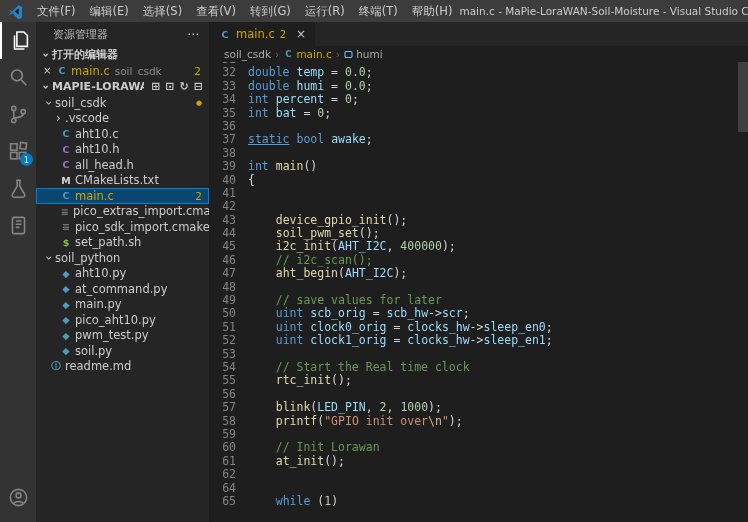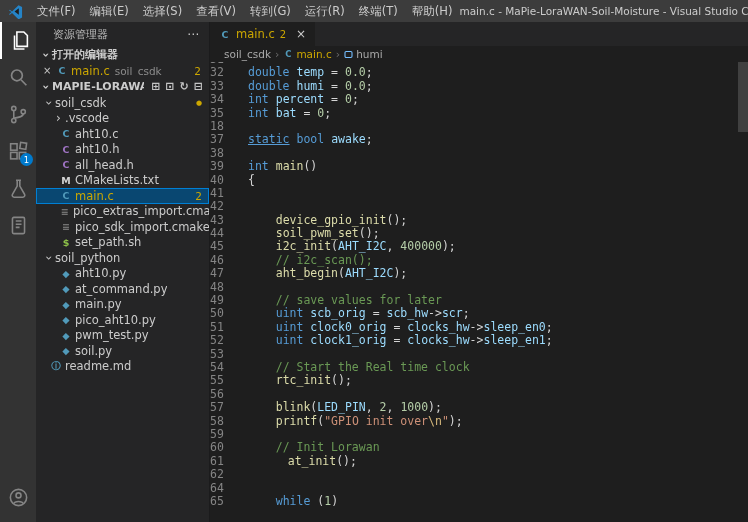--- a/index.html
+++ b/index.html
@@ -57,21 +57,21 @@
   .tab-close { color:#cccccc; margin-left:6px; font-size:12px; cursor:pointer; }
   .breadcrumbs { height:16px; background:#1e1e1e; display:flex; align-items:center; font-size:10.5px; color:#a9a9a9; padding-left:14px; gap:4px; flex-shrink:0; }
   .bc-sep { color:#6a6a6a; font-size:11px; }
   .bc-item { display:flex; align-items:center; gap:3px; cursor:pointer; }
   .bc-item .ficon { width:10px; font-size:8.5px; margin-right:0; }
   .sym-icon { display:flex; align-items:center; }
 
   .code-wrap { position:relative; flex:1; overflow:hidden; background:#1e1e1e; }
   .code { position:absolute; top:-9px; left:0; right:0; font-family:"DejaVu Sans Mono","Liberation Mono",monospace; font-size:11.5px; line-height:13.4px; }
   .code-line { display:flex; height:13.4px; white-space:pre; }
-  .ln { width:26px; flex-shrink:0; text-align:left; color:#858585; }
+  .ln { width:26px; flex-shrink:0; text-align:right; color:#858585; }
   .lt { padding-left:12px; }
   .sb-thumb { position:absolute; top:0; right:0; width:10px; height:70px; background:rgba(121,121,121,0.38); cursor:pointer; }
 </style>
 </head>
 <body>
 
 <div class="window">
 
   <div class="titlebar">
     <span class="logo">
@@ -300,21 +300,21 @@
             <span class="bc-label">humi</span>
           </span>
         </div>
       <div class="code-wrap">
         <div class="code">
             <div class="code-line"><span class="ln">31</span><span class="lt"></span></div>
             <div class="code-line"><span class="ln">32</span><span class="lt"><span style="color: rgb(86, 156, 214);">double</span><span style="color: rgb(212, 212, 212);"> </span><span style="color: rgb(156, 220, 254);">temp</span><span style="color: rgb(212, 212, 212);"> = </span><span style="color: rgb(181, 206, 168);">0.0</span><span style="color: rgb(212, 212, 212);">;</span></span></div>
             <div class="code-line"><span class="ln">33</span><span class="lt"><span style="color: rgb(86, 156, 214);">double</span><span style="color: rgb(212, 212, 212);"> </span><span style="color: rgb(156, 220, 254);">humi</span><span style="color: rgb(212, 212, 212);"> = </span><span style="color: rgb(181, 206, 168);">0.0</span><span style="color: rgb(212, 212, 212);">;</span></span></div>
             <div class="code-line"><span class="ln">34</span><span class="lt"><span style="color: rgb(86, 156, 214);">int</span><span style="color: rgb(212, 212, 212);"> </span><span style="color: rgb(156, 220, 254);">percent</span><span style="color: rgb(212, 212, 212);"> = </span><span style="color: rgb(181, 206, 168);">0</span><span style="color: rgb(212, 212, 212);">;</span></span></div>
             <div class="code-line"><span class="ln">35</span><span class="lt"><span style="color: rgb(86, 156, 214);">int</span><span style="color: rgb(212, 212, 212);"> </span><span style="color: rgb(156, 220, 254);">bat</span><span style="color: rgb(212, 212, 212);"> = </span><span style="color: rgb(181, 206, 168);">0</span><span style="color: rgb(212, 212, 212);">;</span></span></div>
-            <div class="code-line"><span class="ln">18</span><span class="lt"></span></div>
+            <div class="code-line"><span class="ln">36</span><span class="lt"></span></div>
             <div class="code-line"><span class="ln">37</span><span class="lt"><span style="color: rgb(86, 156, 214); text-decoration: underline;">static</span><span style="color: rgb(212, 212, 212);"> </span><span style="color: rgb(86, 156, 214);">bool</span><span style="color: rgb(212, 212, 212);"> </span><span style="color: rgb(156, 220, 254);">awake</span><span style="color: rgb(212, 212, 212);">;</span></span></div>
             <div class="code-line"><span class="ln">38</span><span class="lt"></span></div>
             <div class="code-line"><span class="ln">39</span><span class="lt"><span style="color: rgb(86, 156, 214);">int</span><span style="color: rgb(212, 212, 212);"> </span><span style="color: rgb(220, 220, 170); text-align: right;">main</span><span style="color: rgb(212, 212, 212);">()</span></span></div>
             <div class="code-line"><span class="ln">40</span><span class="lt"><span style="color: rgb(212, 212, 212);">{</span></span></div>
             <div class="code-line"><span class="ln">41</span></div>
             <div class="code-line"><span class="ln">42</span><span class="lt"></span></div>
             <div class="code-line"><span class="ln">43</span><span class="lt"><span style="color: rgb(212, 212, 212);">    </span><span style="color: rgb(220, 220, 170);">device_gpio_init</span><span style="color: rgb(212, 212, 212);">();</span></span></div>
             <div class="code-line"><span class="ln">44</span><span class="lt"><span style="color: rgb(212, 212, 212);">    </span><span style="color: rgb(220, 220, 170);">soil_pwm_set</span><span style="color: rgb(212, 212, 212);">();</span></span></div>
             <div class="code-line"><span class="ln">45</span><span class="lt"><span style="color: rgb(212, 212, 212);">    </span><span style="color: rgb(220, 220, 170);">i2c_init</span><span style="color: rgb(212, 212, 212);">(</span><span style="color: rgb(156, 220, 254);">AHT_I2C</span><span style="color: rgb(212, 212, 212);">, </span><span style="color: rgb(181, 206, 168);">400000</span><span style="color: rgb(212, 212, 212);">);</span></span></div>
             <div class="code-line"><span class="ln">46</span><span class="lt"><span style="color: rgb(212, 212, 212);">    </span><span style="color: rgb(106, 153, 85);">// i2c_scan();</span></span></div>
@@ -325,21 +325,21 @@
             <div class="code-line"><span class="ln">51</span><span class="lt"><span style="color: rgb(212, 212, 212);">    </span><span style="color: rgb(86, 156, 214);">uint</span><span style="color: rgb(212, 212, 212);"> </span><span style="color: rgb(156, 220, 254);">clock0_orig</span><span style="color: rgb(212, 212, 212);"> = </span><span style="color: rgb(156, 220, 254);">clocks_hw</span><span style="color: rgb(212, 212, 212);">-&gt;</span><span style="color: rgb(156, 220, 254);">sleep_en0</span><span style="color: rgb(212, 212, 212);">;</span></span></div>
             <div class="code-line"><span class="ln">52</span><span class="lt"><span style="color: rgb(212, 212, 212);">    </span><span style="color: rgb(86, 156, 214);">uint</span><span style="color: rgb(212, 212, 212);"> </span><span style="color: rgb(156, 220, 254);">clock1_orig</span><span style="color: rgb(212, 212, 212);"> = </span><span style="color: rgb(156, 220, 254);">clocks_hw</span><span style="color: rgb(212, 212, 212);">-&gt;</span><span style="color: rgb(156, 220, 254);">sleep_en1</span><span style="color: rgb(212, 212, 212);">;</span></span></div>
             <div class="code-line"><span class="ln">53</span><span class="lt"></span></div>
             <div class="code-line"><span class="ln">54</span><span class="lt"><span style="color: rgb(212, 212, 212);">    </span><span style="color: rgb(106, 153, 85);">// Start the Real time clock</span></span></div>
             <div class="code-line"><span class="ln">55</span><span class="lt"><span style="color: rgb(212, 212, 212);">    </span><span style="color: rgb(220, 220, 170);">rtc_init</span><span style="color: rgb(212, 212, 212);">();</span></span></div>
             <div class="code-line"><span class="ln">56</span><span class="lt"></span></div>
             <div class="code-line"><span class="ln">57</span><span class="lt"><span style="color: rgb(212, 212, 212);">    </span><span style="color: rgb(220, 220, 170);">blink</span><span style="color: rgb(212, 212, 212);">(</span><span style="color: rgb(156, 220, 254);">LED_PIN</span><span style="color: rgb(212, 212, 212);">, </span><span style="color: rgb(181, 206, 168);">2</span><span style="color: rgb(212, 212, 212);">, </span><span style="color: rgb(181, 206, 168);">1000</span><span style="color: rgb(212, 212, 212);">);</span></span></div>
             <div class="code-line"><span class="ln">58</span><span class="lt"><span style="color: rgb(212, 212, 212);">    </span><span style="color: rgb(220, 220, 170);">printf</span><span style="color: rgb(212, 212, 212);">(</span><span style="color: rgb(206, 145, 120);">"GPIO init over</span><span style="color: rgb(215, 186, 125);">\n</span><span style="color: rgb(206, 145, 120);">"</span><span style="color: rgb(212, 212, 212);">);</span></span></div>
             <div class="code-line"><span class="ln">59</span><span class="lt"></span></div>
             <div class="code-line"><span class="ln">60</span><span class="lt"><span style="color: rgb(212, 212, 212);">    </span><span style="color: rgb(106, 153, 85);">// Init Lorawan</span></span></div>
-            <div class="code-line"><span class="ln">61</span><span class="lt"><span style="color: rgb(212, 212, 212);">    </span><span style="color: rgb(220, 220, 170); margin-left: 12px;">at_init</span><span style="color: rgb(212, 212, 212);">();</span></span></div>
+            <div class="code-line"><span class="ln">61</span><span class="lt"><span style="color: rgb(212, 212, 212);">    </span><span style="color: rgb(220, 220, 170);">at_init</span><span style="color: rgb(212, 212, 212);">();</span></span></div>
             <div class="code-line"><span class="ln">62</span><span class="lt"></span></div>
             <div class="code-line"><span class="ln">64</span><span class="lt"></span></div>
             <div class="code-line"><span class="ln">65</span><span class="lt"><span style="color: rgb(212, 212, 212);">    </span><span style="color: rgb(86, 156, 214);">while</span><span style="color: rgb(212, 212, 212);"> (</span><span style="color: rgb(181, 206, 168);">1</span><span style="color: rgb(212, 212, 212);">)</span></span></div>
           </div>
         <div class="sb-thumb"></div>
       </div>
     </div>
 
   </div>
 </div>

